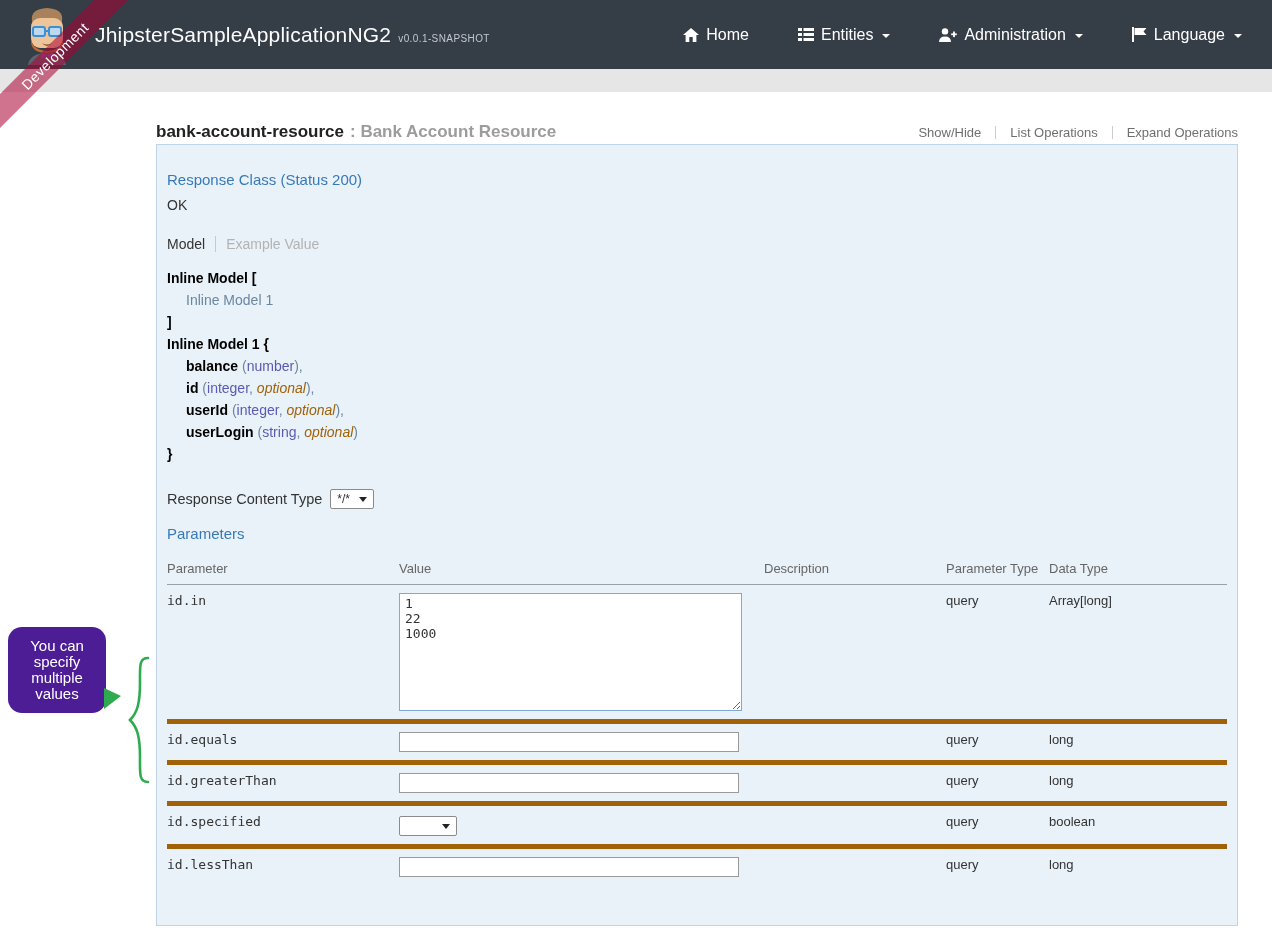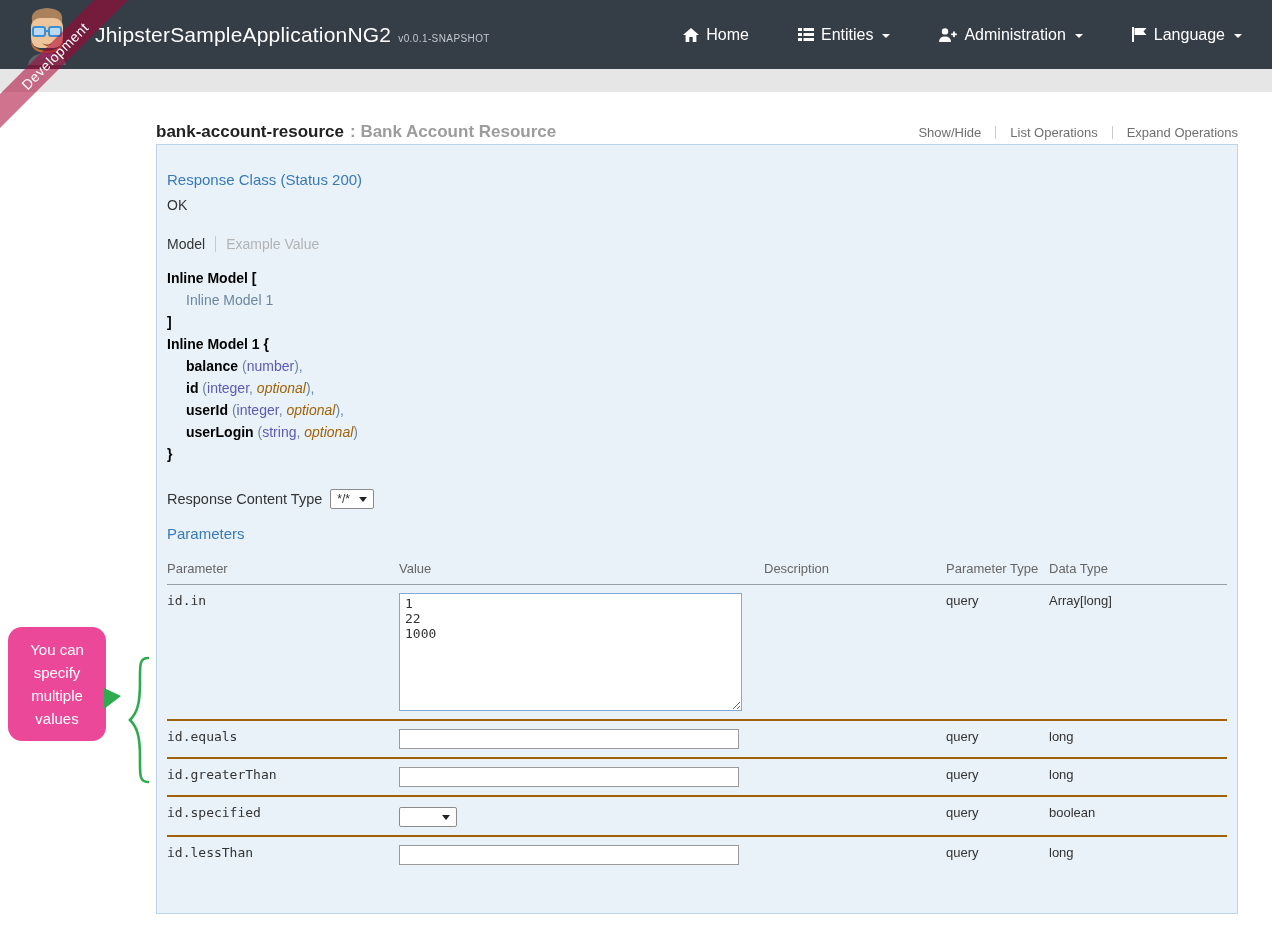--- a/index.html
+++ b/index.html
@@ -82,39 +82,39 @@
   .select-caret { width:0; height:0; border-left:4px solid transparent; border-right:4px solid transparent; border-top:5px solid #222; }
 
   table.params { margin-top:10px; width:100%; border-collapse:collapse; table-layout:fixed; }
   table.params col.c1{width:232px} table.params col.c2{width:365px}
   table.params col.c3{width:182px} table.params col.c4{width:103px} table.params col.c5{width:auto}
   table.params th {
     font-weight:normal; color:#666; font-size:13px; text-align:left;
     padding:8px 8px 7px 0; border-bottom:1px solid #97a1a9; line-height:17px;
   }
   table.params td { vertical-align:top; padding:8px 8px 8px 0; font-size:13px; color:#333; }
-  table.params tbody tr + tr td { border-top:2px solid #a16207; }
+  table.params tbody tr + tr td { border-top:5px solid #a16207; }
   .pname { font-family:"DejaVu Sans Mono", monospace; font-size:13px; }
 
   textarea.param-input {
     width:343px; height:118px; border:1px solid #7cabd7; background:#fff;
     font-family:"DejaVu Sans Mono", monospace; font-size:13px; color:#333;
     padding:2px 5px; resize:both; outline:none; display:block;
   }
   input.param-input {
     width:340px; height:20px; border:1px solid #9a9a9a; background:#fff;
     font-size:13px; padding:1px 4px; outline:none; display:block;
   }
   .mini-select { width:58px; height:20px; margin-left:0; justify-content:space-between; }
 
   
   .bubble {
     position:absolute; left:8px; top:627px; width:98px; z-index:20;
-    background:#ec4899; border-radius:14px; color:#fff; font-size:15px;
-    line-height:23px; text-align:center; padding:11px 4px;
+    background:#4c1d95; border-radius:14px; color:#fff; font-size:15px;
+    line-height:16px; text-align:center; padding:11px 4px;
   }
   .bubble:after {
     content:""; position:absolute; right:-15px; top:61px; width:0; height:0;
     border-left:17px solid #2eab4f; border-top:8px solid transparent; border-bottom:13px solid transparent;
   }
   .brace { position:absolute; left:126px; top:655px; z-index:20; }
 </style>
 </head>
 <body>
 

